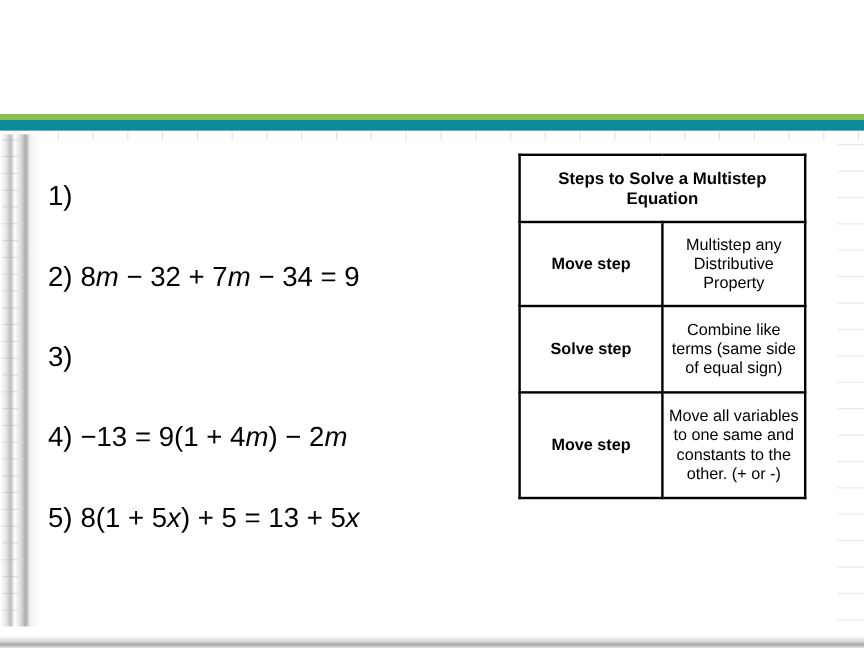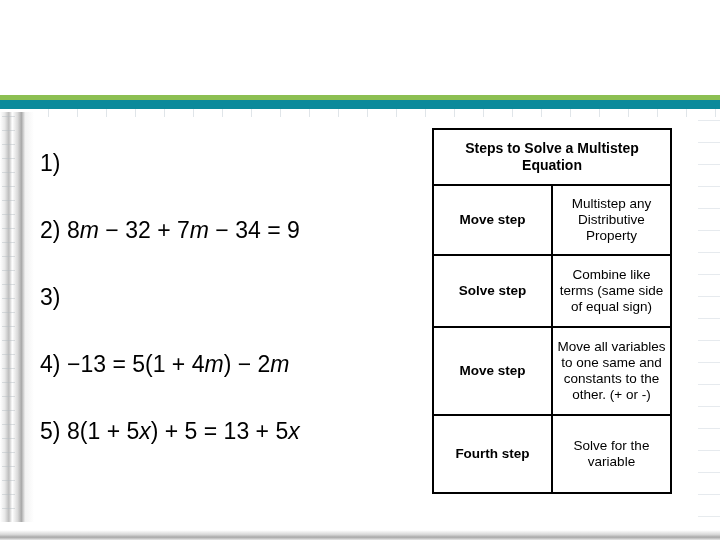--- a/index.html
+++ b/index.html
@@ -323,21 +323,21 @@
       </div>
       <div class="eq-row">
         <span class="eq-num">2)</span>
         <span class="eq-body"><span>8</span><i>m</i><span> − 32 + 7</span><i>m</i><span> − 34 = 9</span></span>
       </div>
       <div class="eq-row">
         <span class="eq-num">3)</span>
       </div>
       <div class="eq-row">
         <span class="eq-num">4)</span>
-        <span class="eq-body"><span>−13 = 5(1 + 4</span><i>m</i><span>) − 2</span><i>m</i></span>
+        <span class="eq-body"><span>−13 = 9(1 + 4</span><i>m</i><span>) − 2</span><i>m</i></span>
       </div>
       <div class="eq-row">
         <span class="eq-num">5)</span>
         <span class="eq-body"><span>8(1 + 5</span><i>x</i><span>) + 5 = 13 + 5</span><i>x</i></span>
       </div>
     </div>
 
   <table class="steps-table">
     <tbody id="stepsBody">
       <tr>
@@ -348,21 +348,17 @@
           <td class="step-desc">Multistep any Distributive Property</td>
         </tr>
         <tr class="r2">
           <td class="step-label">Solve step</td>
           <td class="step-desc">Combine like terms (same side of equal sign)</td>
         </tr>
         <tr class="r3">
           <td class="step-label">Move step</td>
           <td class="step-desc">Move all variables to one same and constants to the other. (+ or -)</td>
         </tr>
-        <tr class="r4">
-          <td class="step-label">Fourth step</td>
-          <td class="step-desc">Solve for the variable</td>
-        </tr>
       </tbody>
   </table>
 
   <div class="bottom-edge"></div>
 </div>
 
 </body></html>

